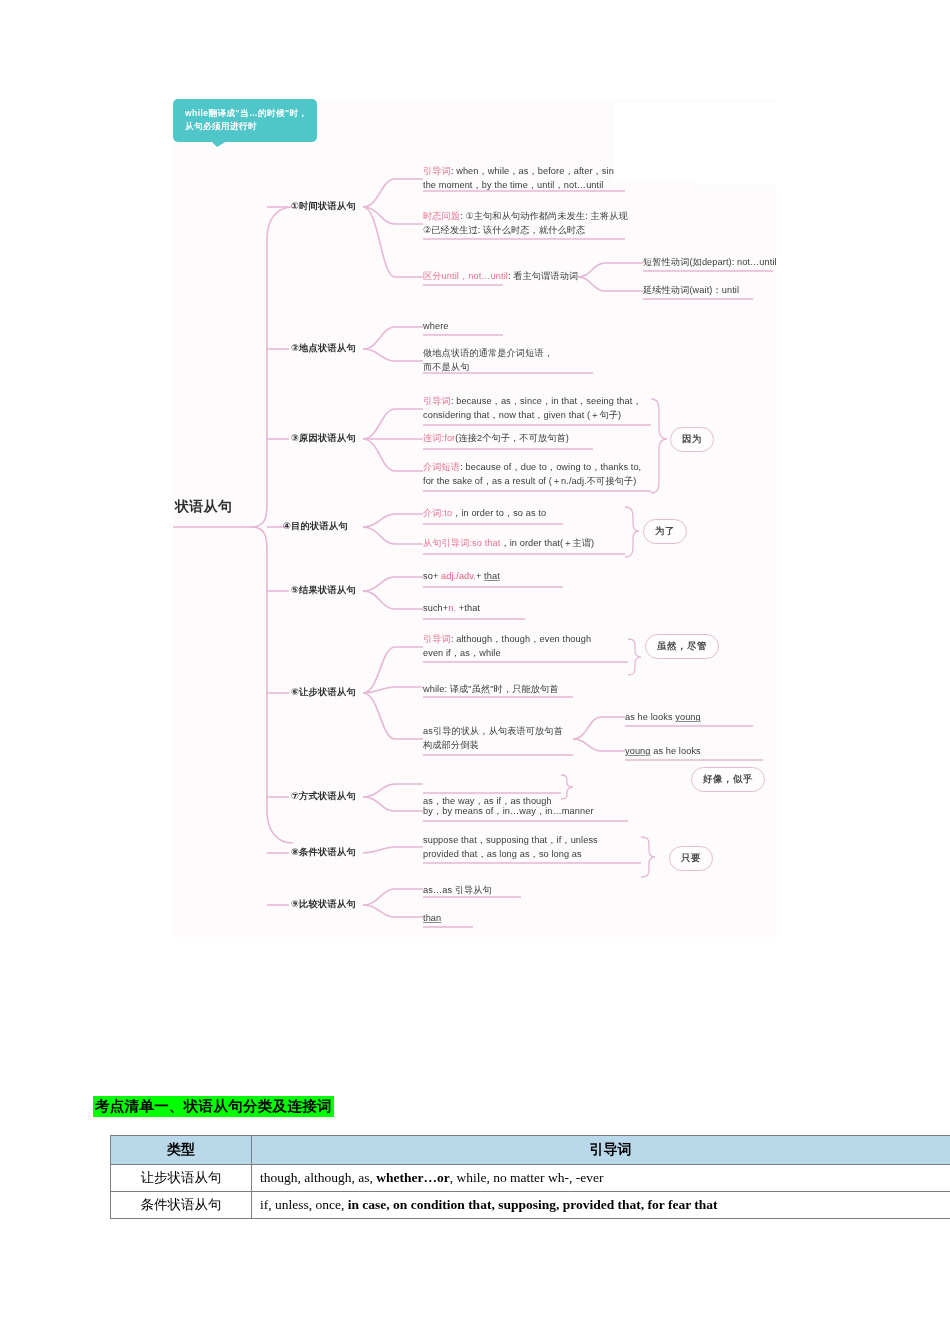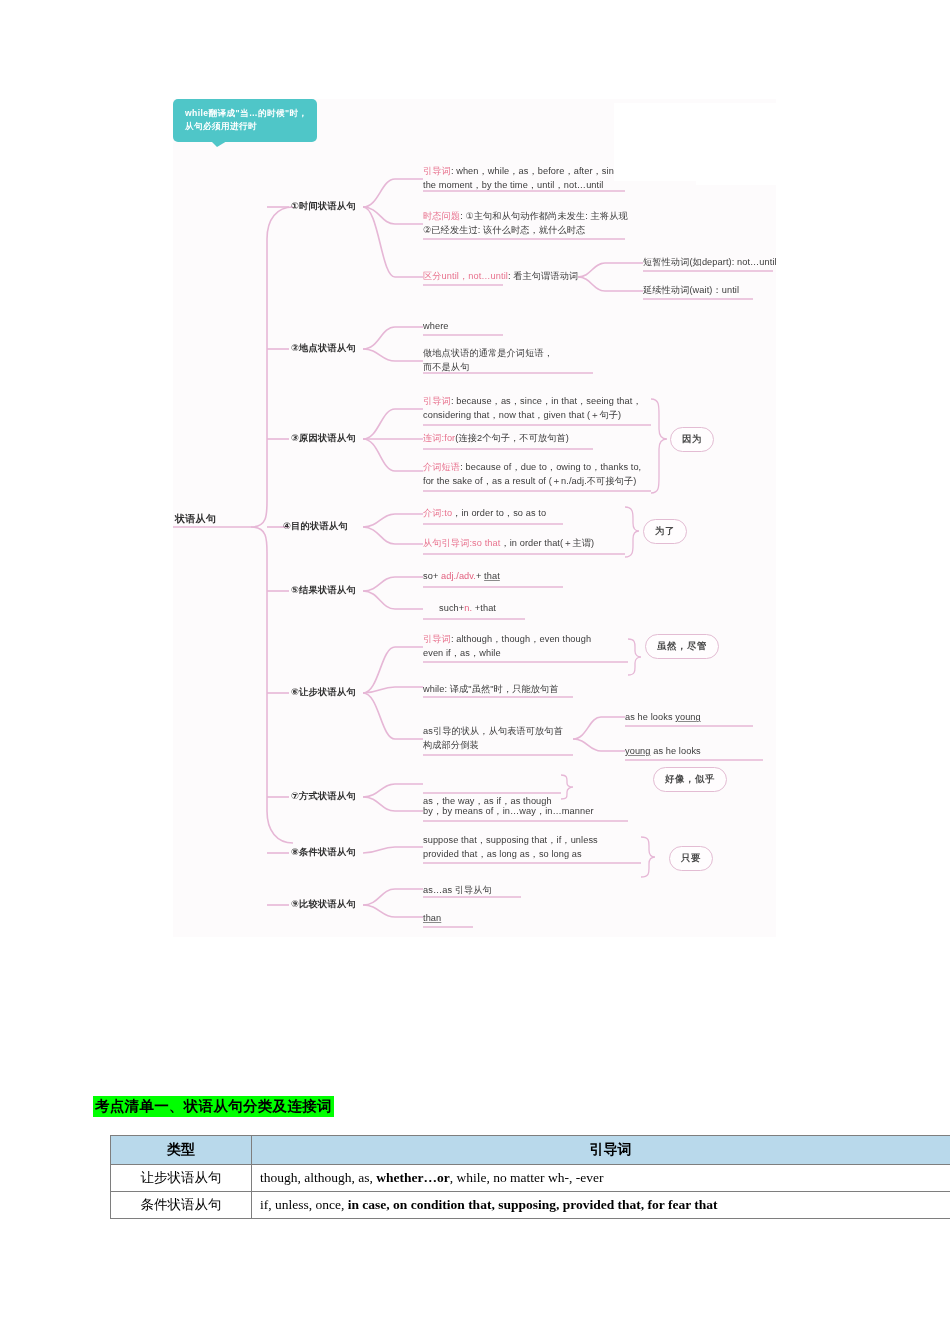--- a/index.html
+++ b/index.html
@@ -233,21 +233,21 @@
         <path d="M452,408 C460,408 460,414 460,420 L460,424 C460,430 463,432 466,432 C463,432 460,434 460,440 L460,446 C460,452 460,458 452,458"></path>
         <path d="M455,540 C462,540 462,544 462,548 L462,552 C462,556 465,558 468,558 C465,558 462,560 462,564 L462,568 C462,572 462,576 455,576"></path>
         <path d="M388,676 C394,676 394,679 394,682 L394,684 C394,687 397,688 400,688 C397,688 394,690 394,693 L394,695 C394,698 394,700 388,700"></path>
         <path d="M468,738 C476,738 476,742 476,747 L476,751 C476,756 479,758 482,758 C479,758 476,760 476,765 L476,769 C476,774 476,778 468,778"></path>
       </g>
     </svg>
 
     <div class="callout">while翻译成"当…的时候"时，
 从句必须用进行时</div>
 
-    <div class="n cn" style="left:2px; top:413px; font-size:10px;">状语从句</div>
+    <div class="n cn" style="left:2px; top:401px; font-size:14px;">状语从句</div>
 
     <div class="n cn" style="left:118px; top:101px;">①时间状语从句</div>
     <div class="n" style="left:250px; top:66px;"><span class="hl">引导词</span>: when，while，as，before，after，since，
 the moment，by the time，until，not…until</div>
     <div class="n" style="left:250px; top:111px;"><span class="hl">时态问题</span>: ①主句和从句动作都尚未发生: 主将从现
 ②已经发生过: 该什么时态，就什么时态</div>
     <div class="n" style="left:250px; top:171px;"><span class="hl">区分until，not…until</span>: 看主句谓语动词</div>
     <div class="n" style="left:470px; top:157px;">短暂性动词(如depart): not…until</div>
     <div class="n" style="left:470px; top:185px;">延续性动词(wait)：until</div>
 
@@ -264,36 +264,36 @@
 for the sake of，as a result of (＋n./adj.不可接句子)</div>
     <div class="pill" style="left:497px; top:328px;">因为</div>
 
     <div class="n cn" style="left:110px; top:421px;">④目的状语从句</div>
     <div class="n" style="left:250px; top:408px;"><span class="hl">介词:to</span>，in order to，so as to</div>
     <div class="n" style="left:250px; top:438px;"><span class="hl">从句引导词:so that</span>，in order that(＋主谓)</div>
     <div class="pill" style="left:470px; top:420px;text-align:center;">为了</div>
 
     <div class="n cn" style="left:118px; top:485px;">⑤结果状语从句</div>
     <div class="n" style="left:250px; top:471px;">so+ <span class="hl2">adj./adv.</span>+ <u>that</u></div>
-    <div class="n" style="left:266px; top:503px;">such+<span class="hl2">n.</span> +that</div>
+    <div class="n" style="left:250px; top:503px;">such+<span class="hl2">n.</span> +that</div>
 
     <div class="n cn" style="left:118px; top:587px;">⑥让步状语从句</div>
     <div class="n" style="left:250px; top:534px;"><span class="hl">引导词</span>: although，though，even though
 even if，as，while</div>
     <div class="n" style="left:250px; top:584px;">while: 译成"虽然"时，只能放句首</div>
     <div class="n" style="left:250px; top:626px;">as引导的状从，从句表语可放句首
 构成部分倒装</div>
     <div class="pill" style="left:472px; top:535px;">虽然，尽管</div>
     <div class="n" style="left:452px; top:612px;">as he looks <u>young</u></div>
     <div class="n" style="left:452px; top:646px;"><u>young</u> as he looks</div>
 
     <div class="n cn" style="left:118px; top:691px;">⑦方式状语从句</div>
     <div class="n" style="left:250px; top:678px;margin-top:18px;">as，the way，as if，as though</div>
     <div class="n" style="left:250px; top:706px;">by，by means of，in…way，in…manner</div>
-    <div class="pill" style="left:480px; top:668px;">好像，似乎</div>
+    <div class="pill" style="left:518px; top:668px;">好像，似乎</div>
 
     <div class="n cn" style="left:118px; top:747px;">⑧条件状语从句</div>
     <div class="n" style="left:250px; top:735px;">suppose that，supposing that，if，unless
 provided that，as long as，so long as</div>
     <div class="pill" style="left:496px; top:747px;">只要</div>
 
     <div class="n cn" style="left:118px; top:799px;">⑨比较状语从句</div>
     <div class="n" style="left:250px; top:785px;">as…as 引导从句</div>
     <div class="n" style="left:250px; top:813px;"><u>than</u></div>
 

